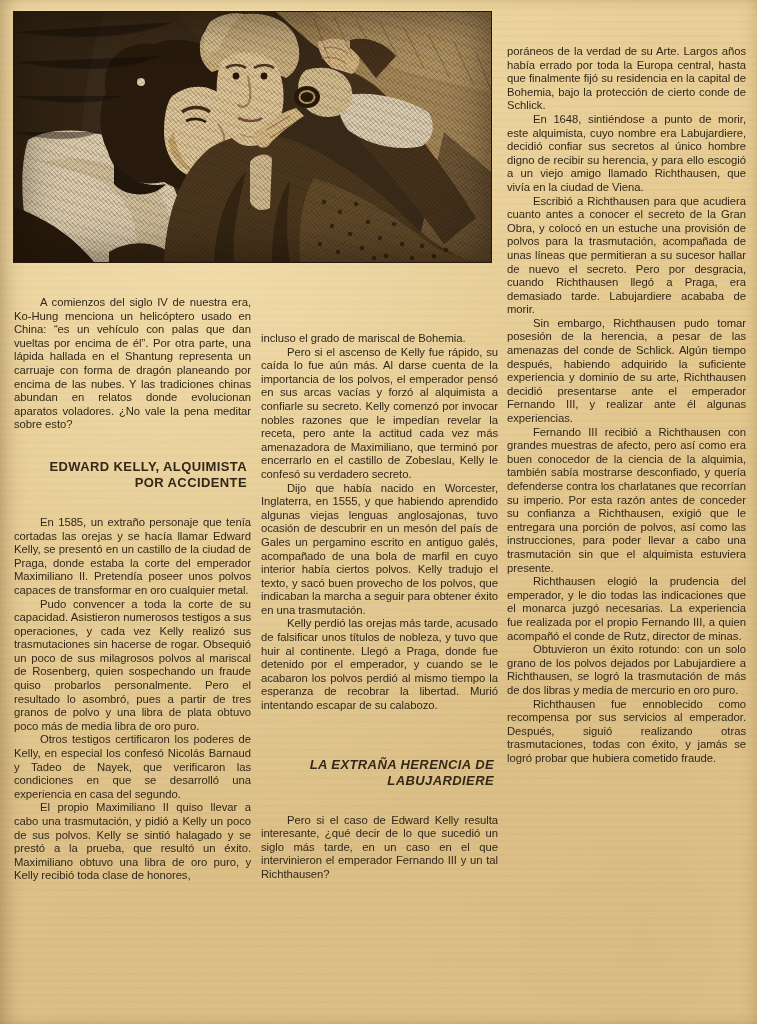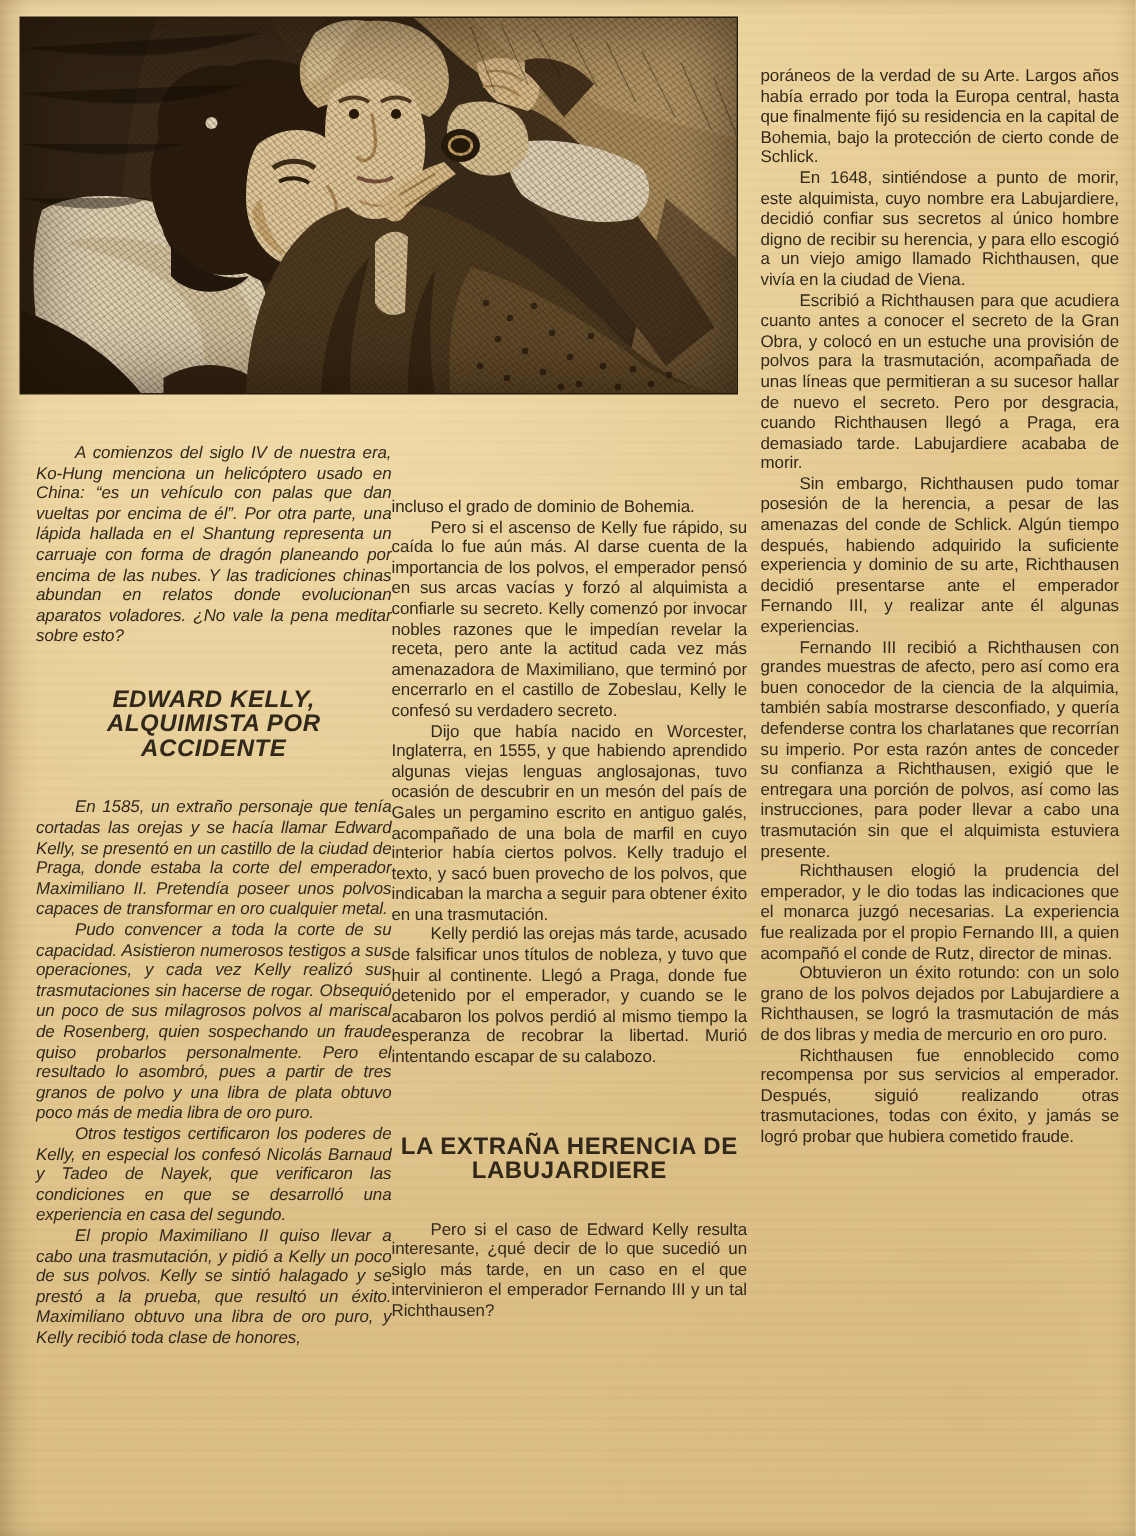--- a/index.html
+++ b/index.html
@@ -34,31 +34,31 @@
   .vignette{box-shadow:inset 0 0 46px rgba(24,12,0,.6);}
 
   
   .col{
     position:absolute;width:237px;
     font-size:11.3px;line-height:13.6px;
     text-align:justify;letter-spacing:-0.05px;
     color:#32281a;
     hyphens:auto;-webkit-hyphens:auto;
   }
-  .col-left{left:24px;top:296px;font-style:italic;}
+  .col-left{left:14px;top:296px;}
   .col-middle{left:261px;top:296px;}
   .col-right{left:507px;top:9px;width:239px;}
   .para{margin:0;text-indent:26px;}
   .para.cont{text-indent:0;margin-top:36px;}
   .heading{
-    font-size:16px;line-height:16.5px;font-weight:bold;
-    letter-spacing:.4px;text-align:center;text-indent:0;
+    font-size:13px;line-height:16.5px;font-weight:bold;
+    letter-spacing:.4px;text-align:right;text-indent:0;
     margin:27px 4px 24px;
   }
-  .col-middle .heading{margin:44px 4px 24px;}
+  .col-middle .heading{margin:44px 4px 24px;font-style:italic;}
 </style>
 </head>
 <body>
 
 <div class="page">
 
   <div class="illustration">
     <svg viewBox="0 0 477 250" preserveAspectRatio="none">
 
       <rect x="0" y="0" width="477" height="250" fill="#33271a"></rect>
@@ -171,21 +171,21 @@
   <div class="col col-left">
     <p class="para">A comienzos del siglo IV de nuestra era, Ko-Hung menciona un helicóptero usado en China: “es un vehículo con palas que dan vueltas por encima de él”. Por otra parte, una lápida hallada en el Shantung representa un carruaje con forma de dragón planeando por encima de las nubes. Y las tradiciones chinas abundan en relatos donde evolucionan aparatos voladores. ¿No vale la pena meditar sobre esto?</p>
     <h2 class="heading">EDWARD KELLY, ALQUIMISTA POR ACCIDENTE</h2>
     <p class="para">En 1585, un extraño personaje que tenía cortadas las orejas y se hacía llamar Edward Kelly, se presentó en un castillo de la ciudad de Praga, donde estaba la corte del emperador Maximiliano II. Pretendía poseer unos polvos capaces de transformar en oro cualquier metal.</p>
     <p class="para">Pudo convencer a toda la corte de su capacidad. Asistieron numerosos testigos a sus operaciones, y cada vez Kelly realizó sus trasmutaciones sin hacerse de rogar. Obsequió un poco de sus milagrosos polvos al mariscal de Rosenberg, quien sospechando un fraude quiso probarlos personalmente. Pero el resultado lo asombró, pues a partir de tres granos de polvo y una libra de plata obtuvo poco más de media libra de oro puro.</p>
     <p class="para">Otros testigos certificaron los poderes de Kelly, en especial los confesó Nicolás Barnaud y Tadeo de Nayek, que verificaron las condiciones en que se desarrolló una experiencia en casa del segundo.</p>
     <p class="para">El propio Maximiliano II quiso llevar a cabo una trasmutación, y pidió a Kelly un poco de sus polvos. Kelly se sintió halagado y se prestó a la prueba, que resultó un éxito. Maximiliano obtuvo una libra de oro puro, y Kelly recibió toda clase de honores,</p>
   </div>
 
   <div class="col col-middle">
-    <p class="para cont">incluso el grado de dominio de Bohemia.</p>
+    <p class="para cont">incluso el grado de mariscal de Bohemia.</p>
     <p class="para">Pero si el ascenso de Kelly fue rápido, su caída lo fue aún más. Al darse cuenta de la importancia de los polvos, el emperador pensó en sus arcas vacías y forzó al alquimista a confiarle su secreto. Kelly comenzó por invocar nobles razones que le impedían revelar la receta, pero ante la actitud cada vez más amenazadora de Maximiliano, que terminó por encerrarlo en el castillo de Zobeslau, Kelly le confesó su verdadero secreto.</p>
     <p class="para">Dijo que había nacido en Worcester, Inglaterra, en 1555, y que habiendo aprendido algunas viejas lenguas anglosajonas, tuvo ocasión de descubrir en un mesón del país de Gales un pergamino escrito en antiguo galés, acompañado de una bola de marfil en cuyo interior había ciertos polvos. Kelly tradujo el texto, y sacó buen provecho de los polvos, que indicaban la marcha a seguir para obtener éxito en una trasmutación.</p>
     <p class="para">Kelly perdió las orejas más tarde, acusado de falsificar unos títulos de nobleza, y tuvo que huir al continente. Llegó a Praga, donde fue detenido por el emperador, y cuando se le acabaron los polvos perdió al mismo tiempo la esperanza de recobrar la libertad. Murió intentando escapar de su calabozo.</p>
     <h2 class="heading">LA EXTRAÑA HERENCIA DE LABUJARDIERE</h2>
     <p class="para">Pero si el caso de Edward Kelly resulta interesante, ¿qué decir de lo que sucedió un siglo más tarde, en un caso en el que intervinieron el emperador Fernando III y un tal Richthausen?</p>
   </div>
 
   <div class="col col-right">
     <p class="para cont">poráneos de la verdad de su Arte. Largos años había errado por toda la Europa central, hasta que finalmente fijó su residencia en la capital de Bohemia, bajo la protección de cierto conde de Schlick.</p>
     <p class="para">En 1648, sintiéndose a punto de morir, este alquimista, cuyo nombre era Labujardiere, decidió confiar sus secretos al único hombre digno de recibir su herencia, y para ello escogió a un viejo amigo llamado Richthausen, que vivía en la ciudad de Viena.</p>

